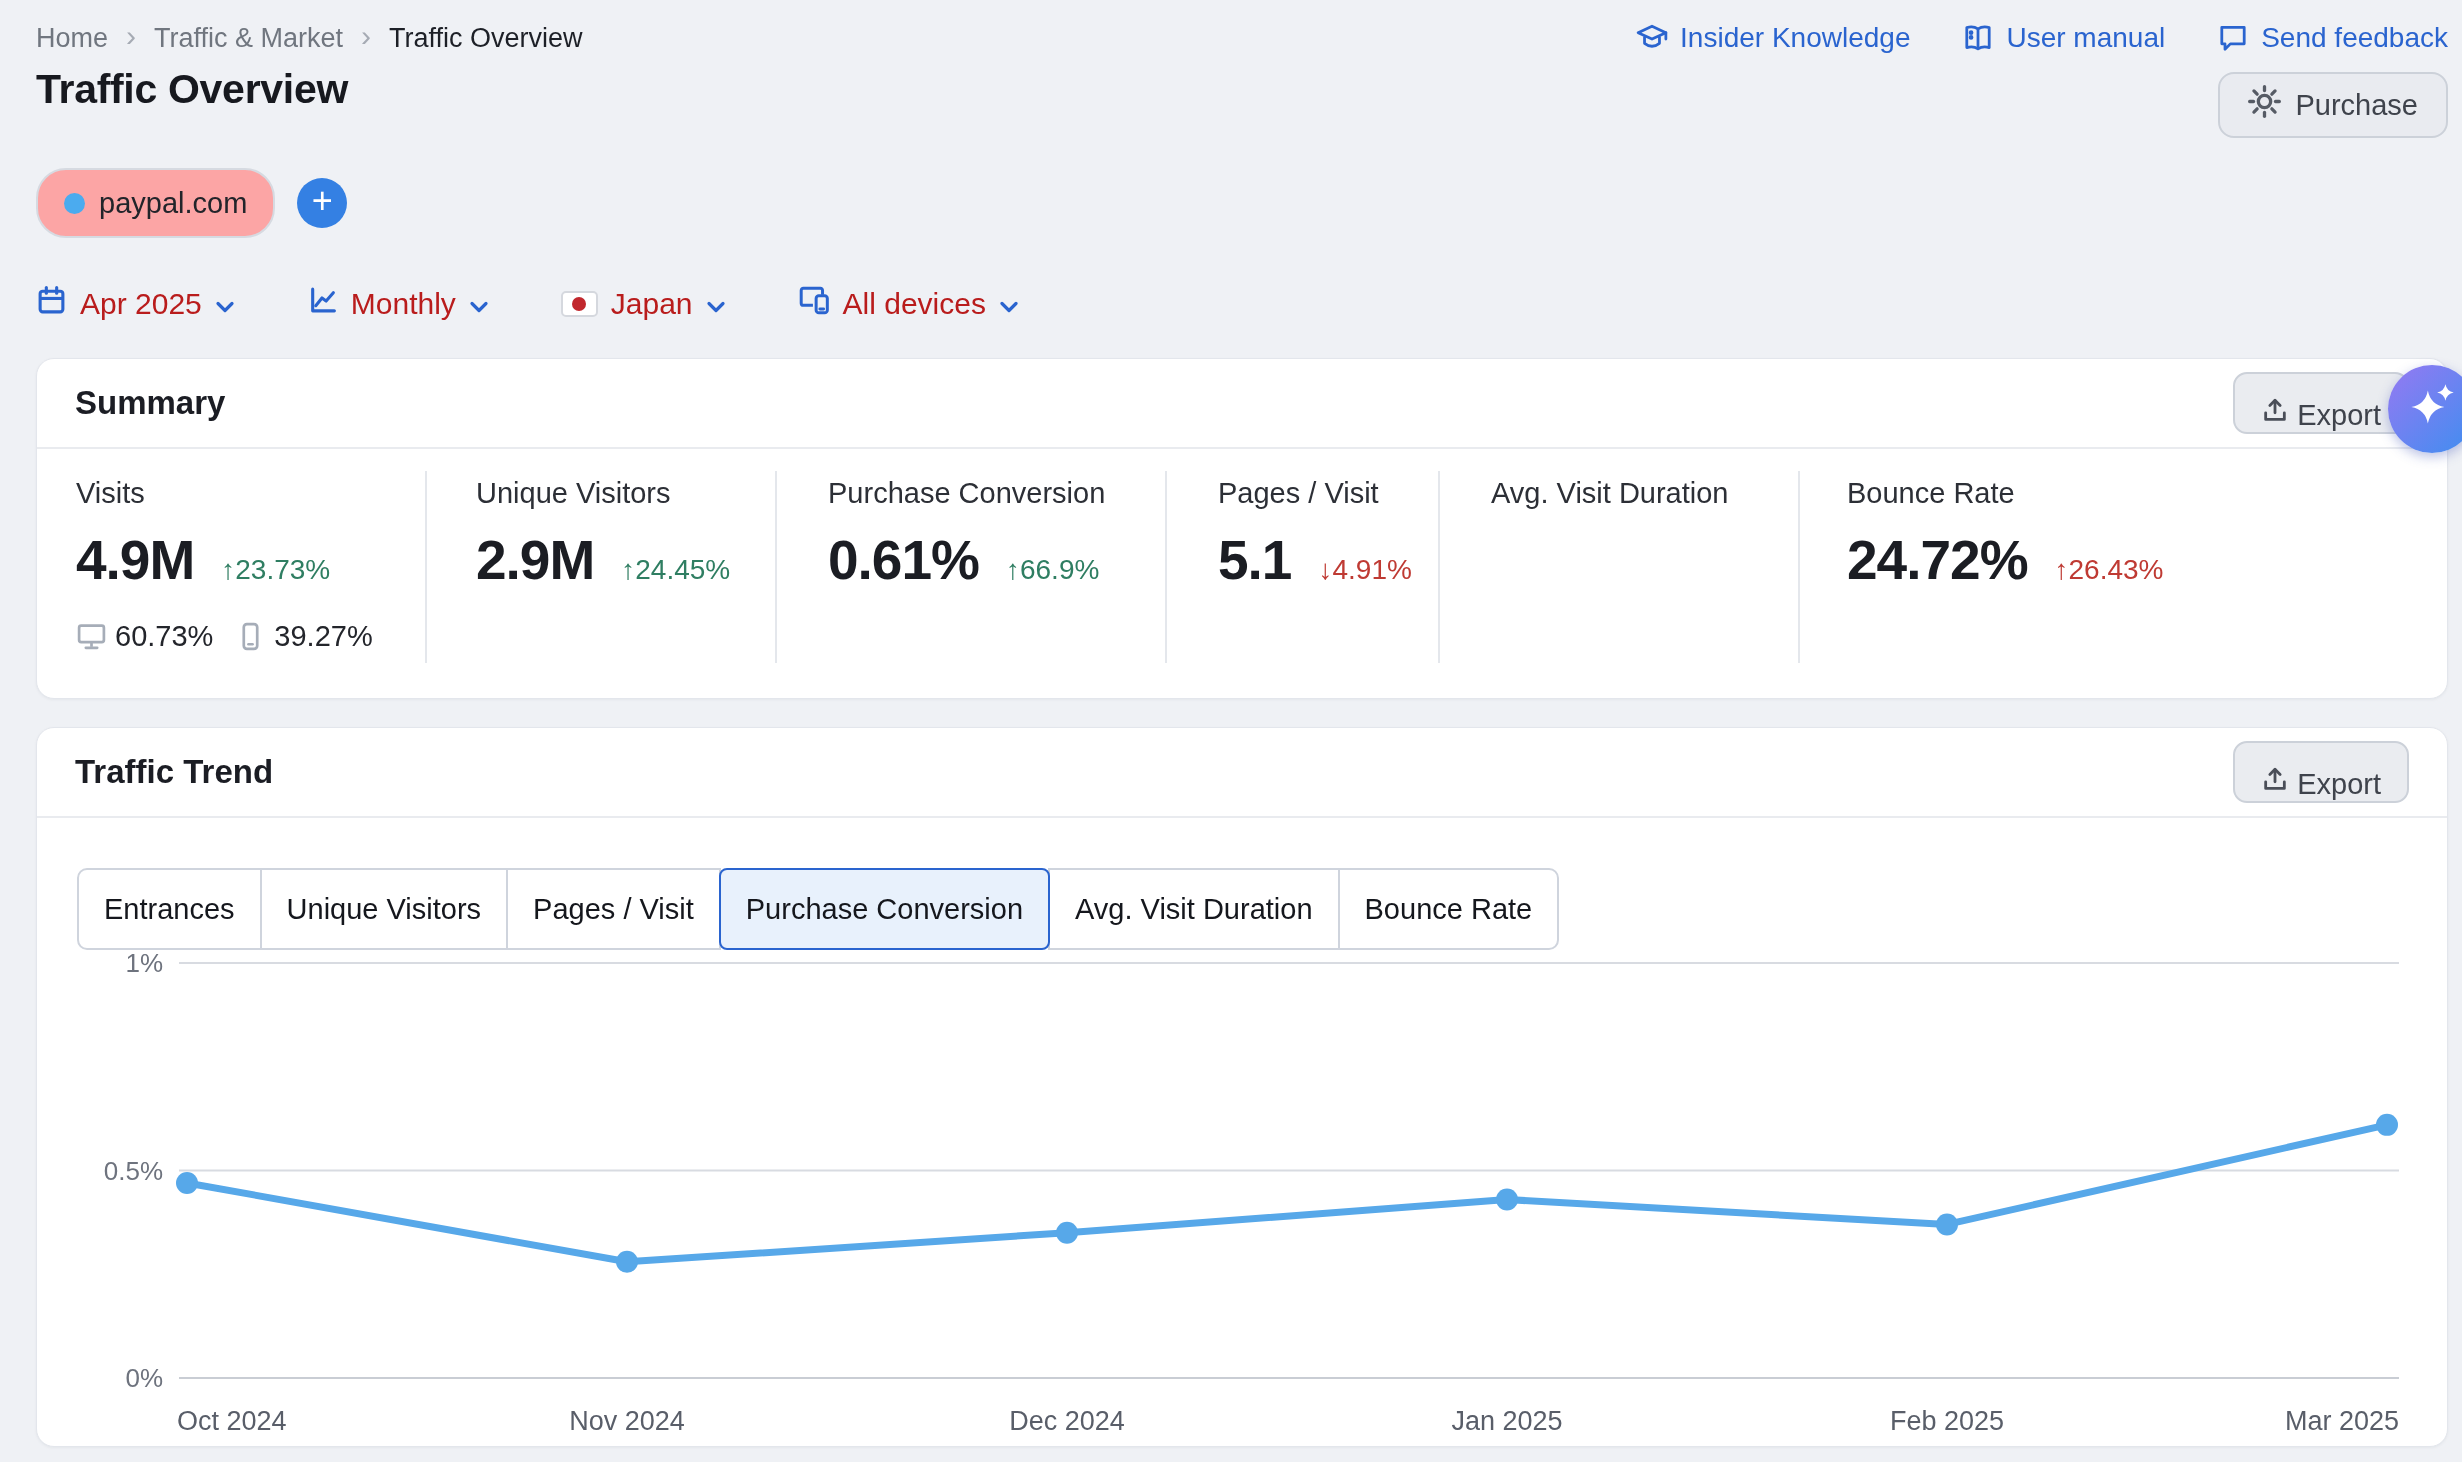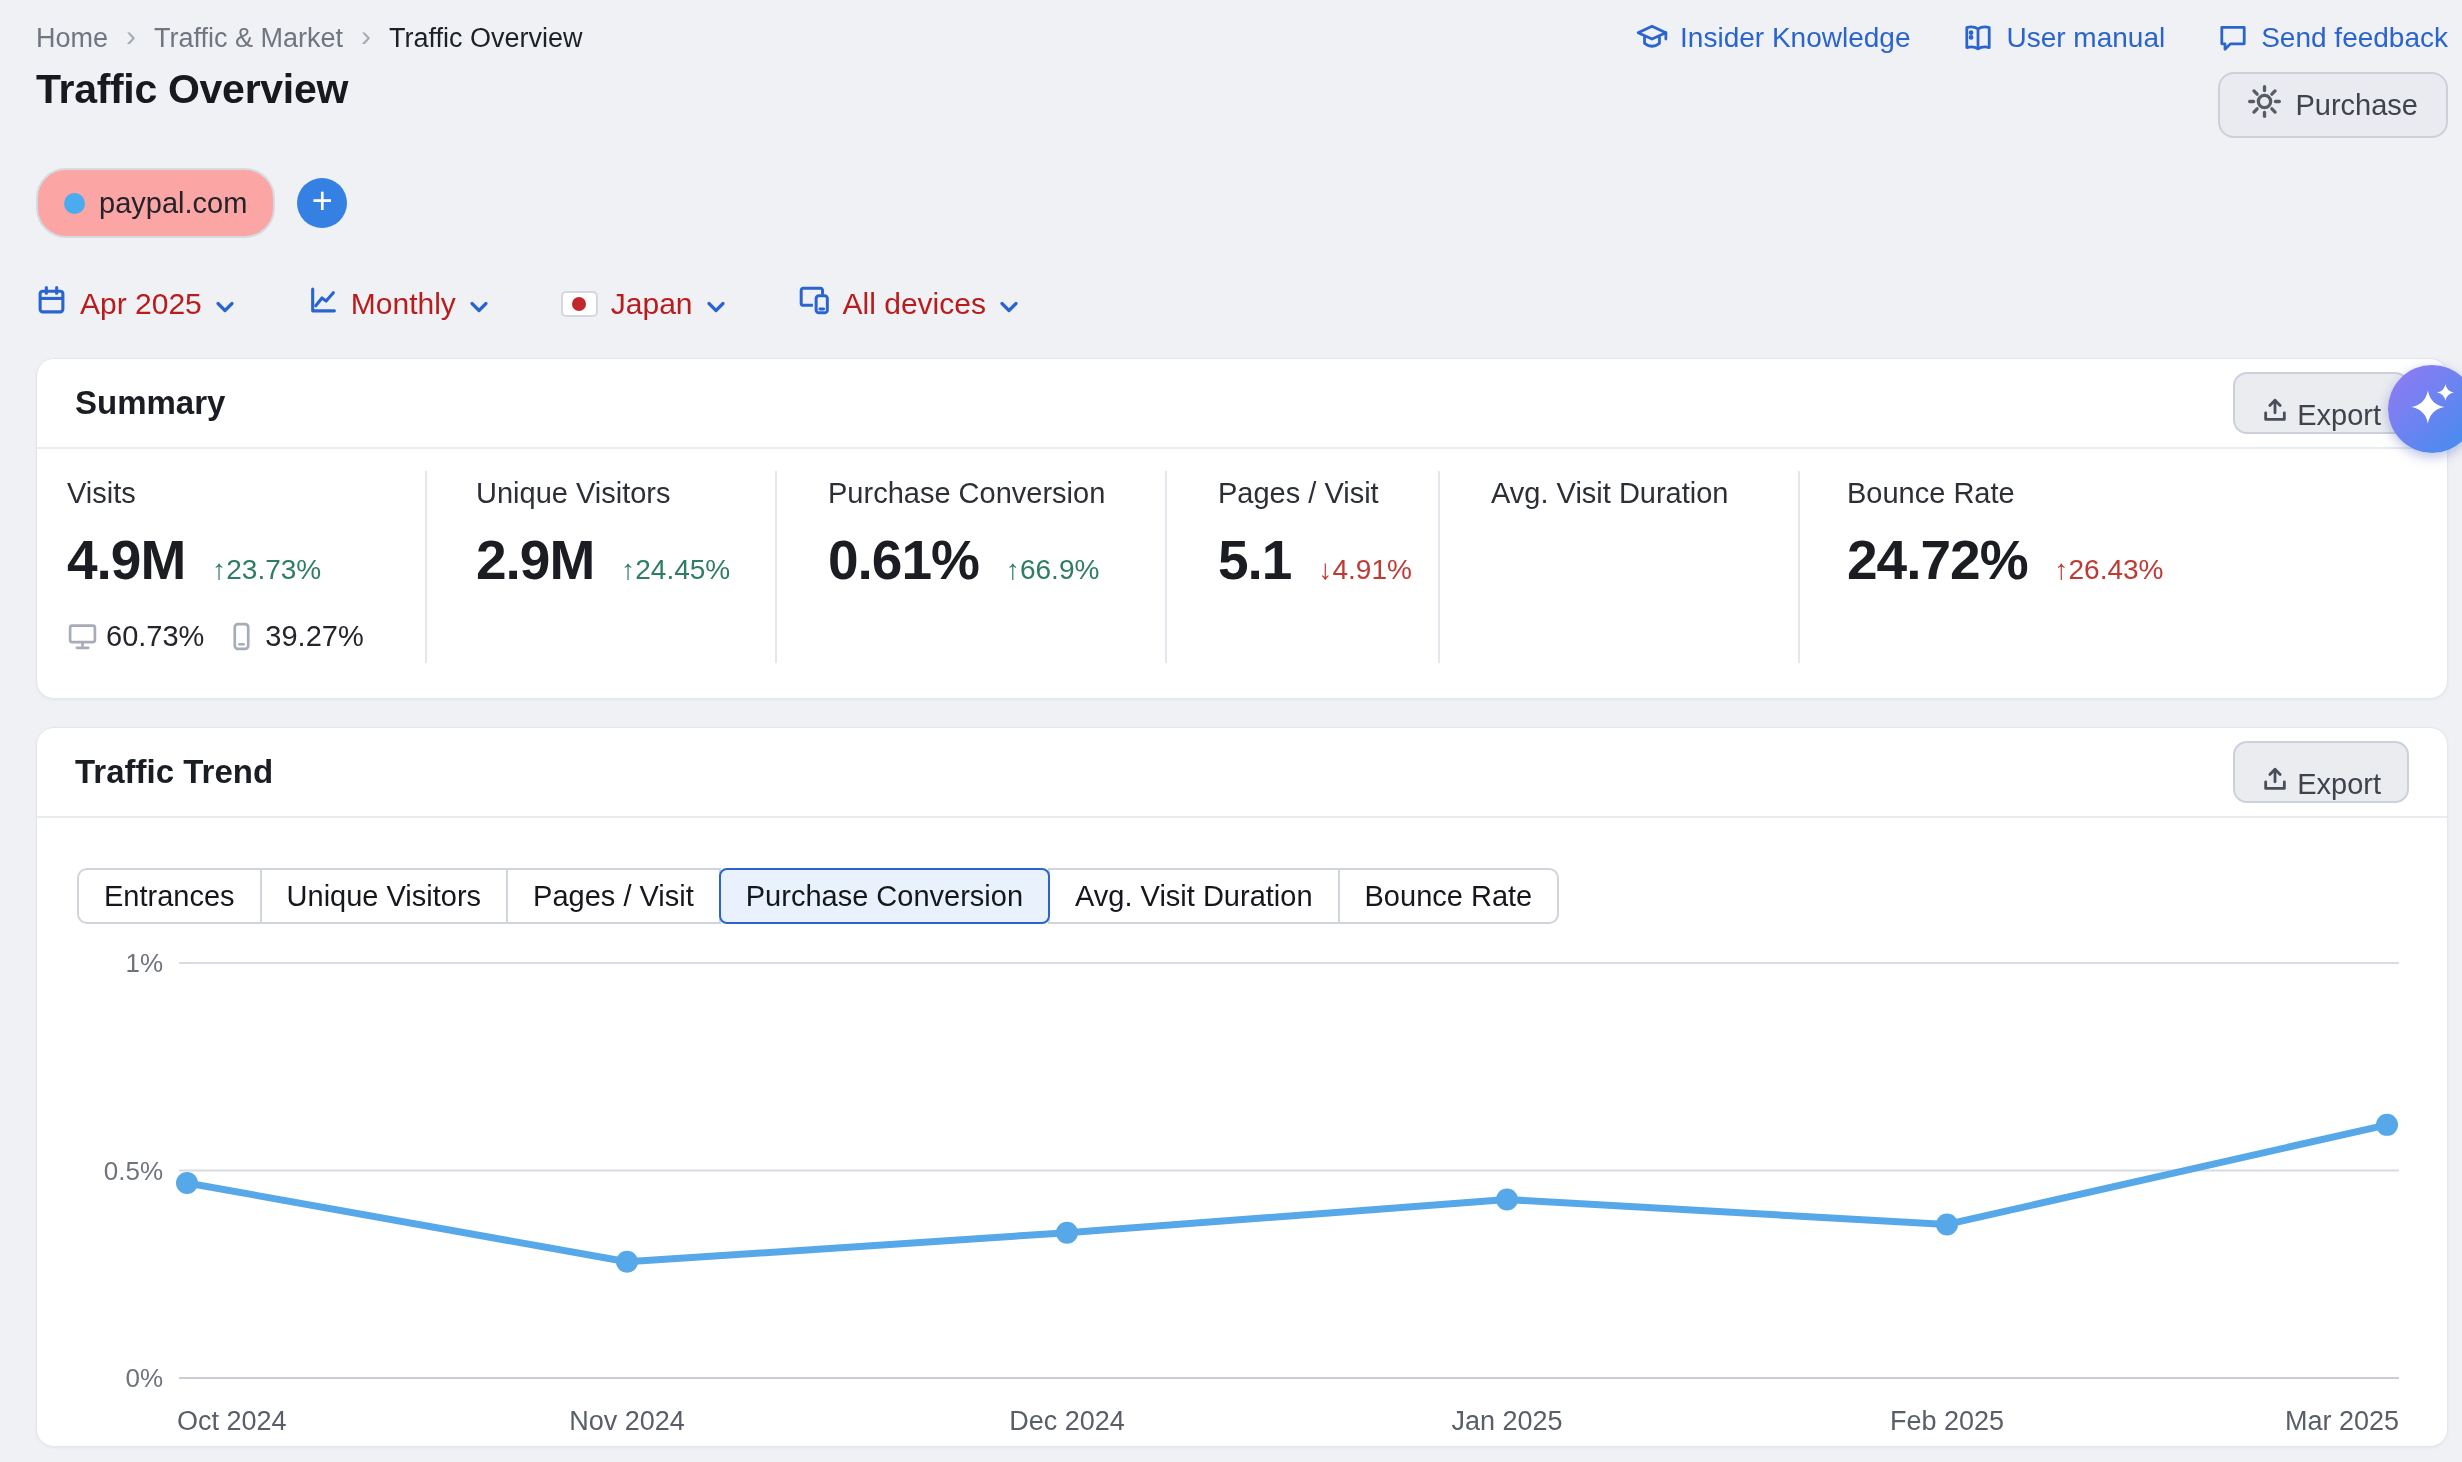--- a/index.html
+++ b/index.html
@@ -50,21 +50,21 @@
   .metric-value{font-size:55px;font-weight:700;color:#1b1d23;letter-spacing:-1px;}
   .delta{font-size:28px;color:#2f7e62;}
   .delta.neg{color:#bf3a33;}
   .devices-split{display:flex;align-items:center;gap:8px;margin-top:28px;font-size:29px;color:#23252b;}
   .devices-split svg{display:block;}
   .devices-split .m2{margin-left:14px;}
   .vdiv{position:absolute;top:24px;height:192px;width:2px;background:#e4e7ec;}
 
   .trend-card{top:727px;height:720px;}
   .tabs{position:absolute;left:40px;top:140px;display:flex;}
-  .tab{height:52px;display:flex;align-items:center;padding:0 25px;font-size:29px;color:#15171d;background:#fff;
+  .tab{height:52px;display:flex;align-items:center;padding:13px 25px;font-size:29px;color:#15171d;background:#fff;
     border:2px solid #cfd4dd;margin-left:-2px;cursor:pointer;position:relative;}
   .tab:first-child{border-radius:10px 0 0 10px;margin-left:0;}
   .tab:last-child{border-radius:0 10px 10px 0;}
   .tab.active{background:#e8f1fc;border-color:#2a64cf;border-radius:8px;z-index:2;}
   .chart-wrap{position:absolute;left:30px;top:195px;width:2352px;height:520px;}
   .chart-wrap svg{display:block;}
 
   
   .ai-fab{position:absolute;top:365px;right:-14px;width:88px;height:88px;border-radius:50%;
     background:linear-gradient(135deg,#8d7bf2 10%,#4b8bf0 85%);display:flex;align-items:center;justify-content:center;
@@ -217,21 +217,21 @@
         <span>Export</span>
       </div>
     </div>
     <div class="summary-body">
       <div class="vdiv" style="left:388px"></div>
       <div class="vdiv" style="left:738px"></div>
       <div class="vdiv" style="left:1128px"></div>
       <div class="vdiv" style="left:1401px"></div>
       <div class="vdiv" style="left:1761px"></div>
 
-      <div class="metric" style="left:30px">
+      <div class="metric" style="left:39px">
         <div class="metric-label">Visits</div>
         <div class="metric-main">
           <span class="metric-value">4.9M</span>
           <span class="delta">↑23.73%</span>
         </div>
         <div class="devices-split">
           <span>
             <svg width="31" height="31" viewBox="0 0 30 30" fill="none" stroke="#a6adb8" stroke-width="2.6" stroke-linejoin="round">
               <rect x="3" y="4.5" width="24" height="16" rx="2"></rect>
               <line x1="15" y1="20.5" x2="15" y2="25"></line>

